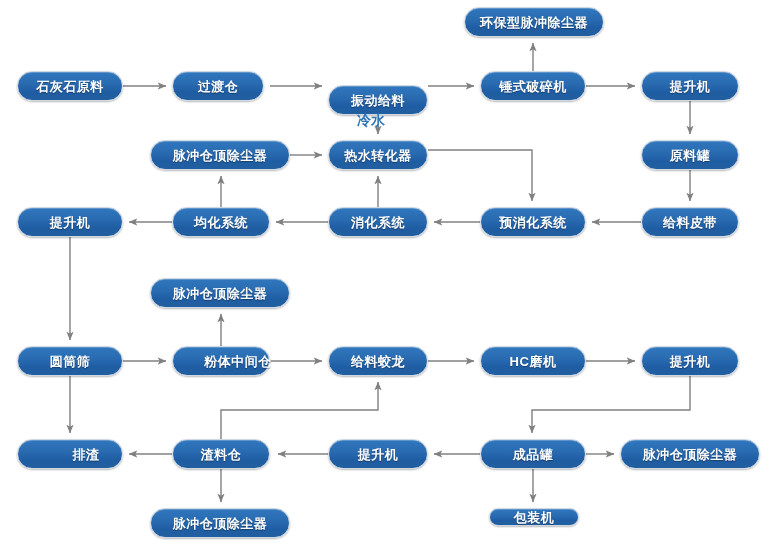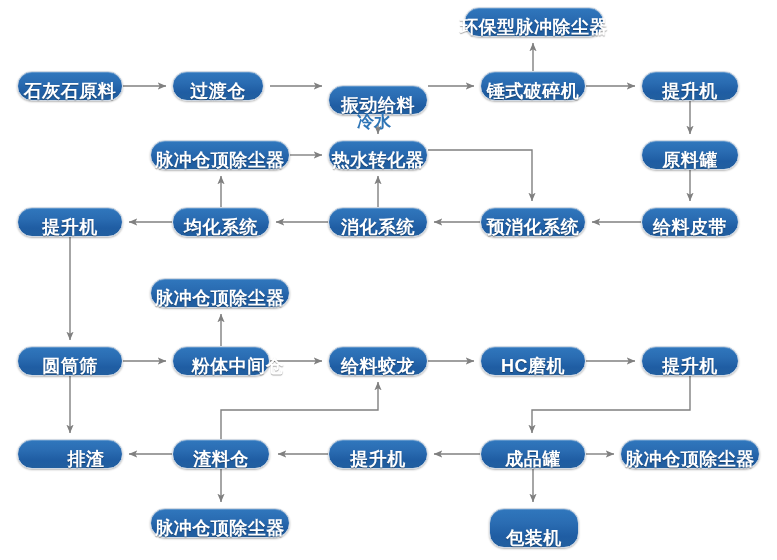--- a/index.html
+++ b/index.html
@@ -22,38 +22,38 @@
     left: 0;
     top: 0;
     width: 777px;
     height: 560px;
     pointer-events: none;
   }
   .node {
     position: absolute;
     box-sizing: border-box;
     display: flex;
-    align-items: flex-end;
+    align-items: center;
     justify-content: center;
     border-radius: 15px;
     background: linear-gradient(180deg, #3077bd 0%, #2a6cb2 38%, #1f5da3 72%, #225f9f 100%);
     border: 1px solid #cfd8e3;
     box-shadow: 0 1px 2px rgba(0,0,0,0.28), inset 0 1px 0 rgba(255,255,255,0.22);
     color: #ffffff;
-    font-size: 18px;
+    font-size: 13px;
     font-weight: bold;
     letter-spacing: 0.5px;
     white-space: nowrap;
     text-shadow: 0 1px 1px rgba(0,0,0,0.35);
     line-height: 1;
   }
   .free-label {
     position: absolute;
     color: #2e75b6;
-    font-size: 17px;
+    font-size: 14px;
     font-weight: bold;
     white-space: nowrap;
     line-height: 1;
   }
 </style>
 </head>
 <body>
 
 <div id="flow-canvas">
 
@@ -170,21 +170,21 @@
       </div>
       <div class="node" style="left: 480px; top: 439px; width: 106px; height: 30px;">
         <span>成品罐</span>
       </div>
       <div class="node" style="left: 620px; top: 439px; width: 140px; height: 30px;">
         <span>脉冲仓顶除尘器</span>
       </div>
       <div class="node" style="left: 150px; top: 508px; width: 140px; height: 30px;">
         <span>脉冲仓顶除尘器</span>
       </div>
-      <div class="node" style="left: 489px; top: 508px; width: 90px; height: 40px;">
+      <div class="node" style="left: 489px; top: 508px; width: 90px; height: 18px;">
         <span>包装机</span>
       </div>
     </div>
   <div id="label-group">
       <div class="free-label" style="left: 357px; top: 113px;">冷水</div>
     </div>
 
 </div>
 
 </body></html>

